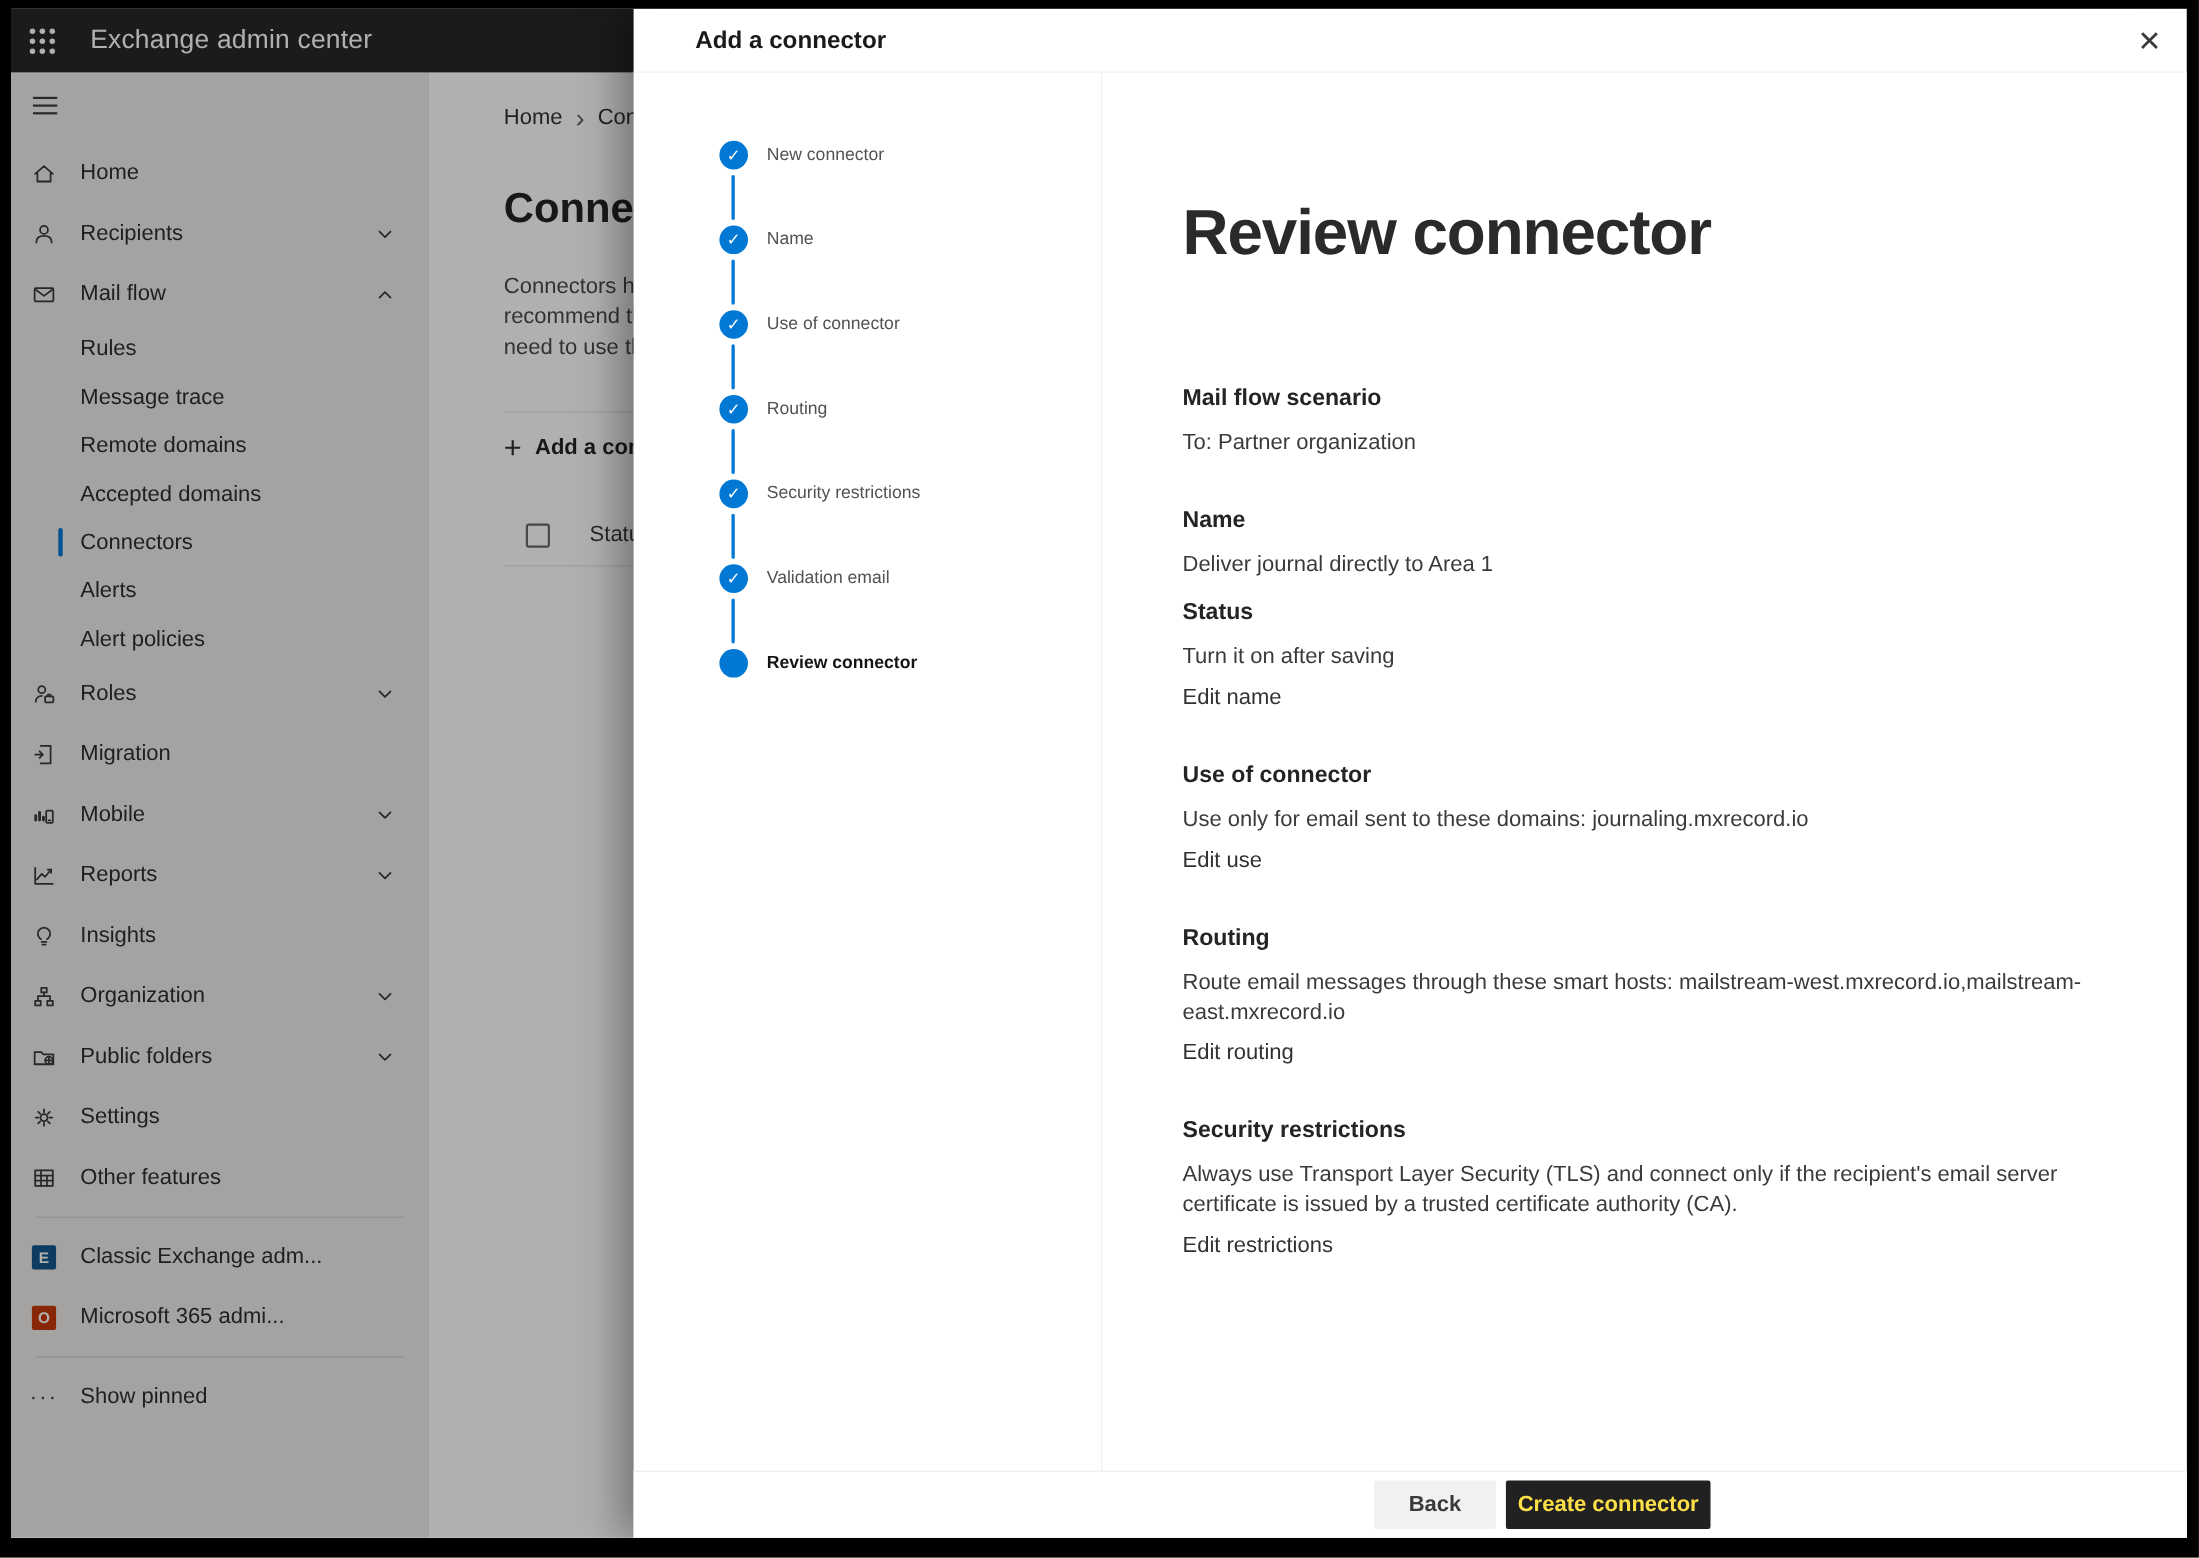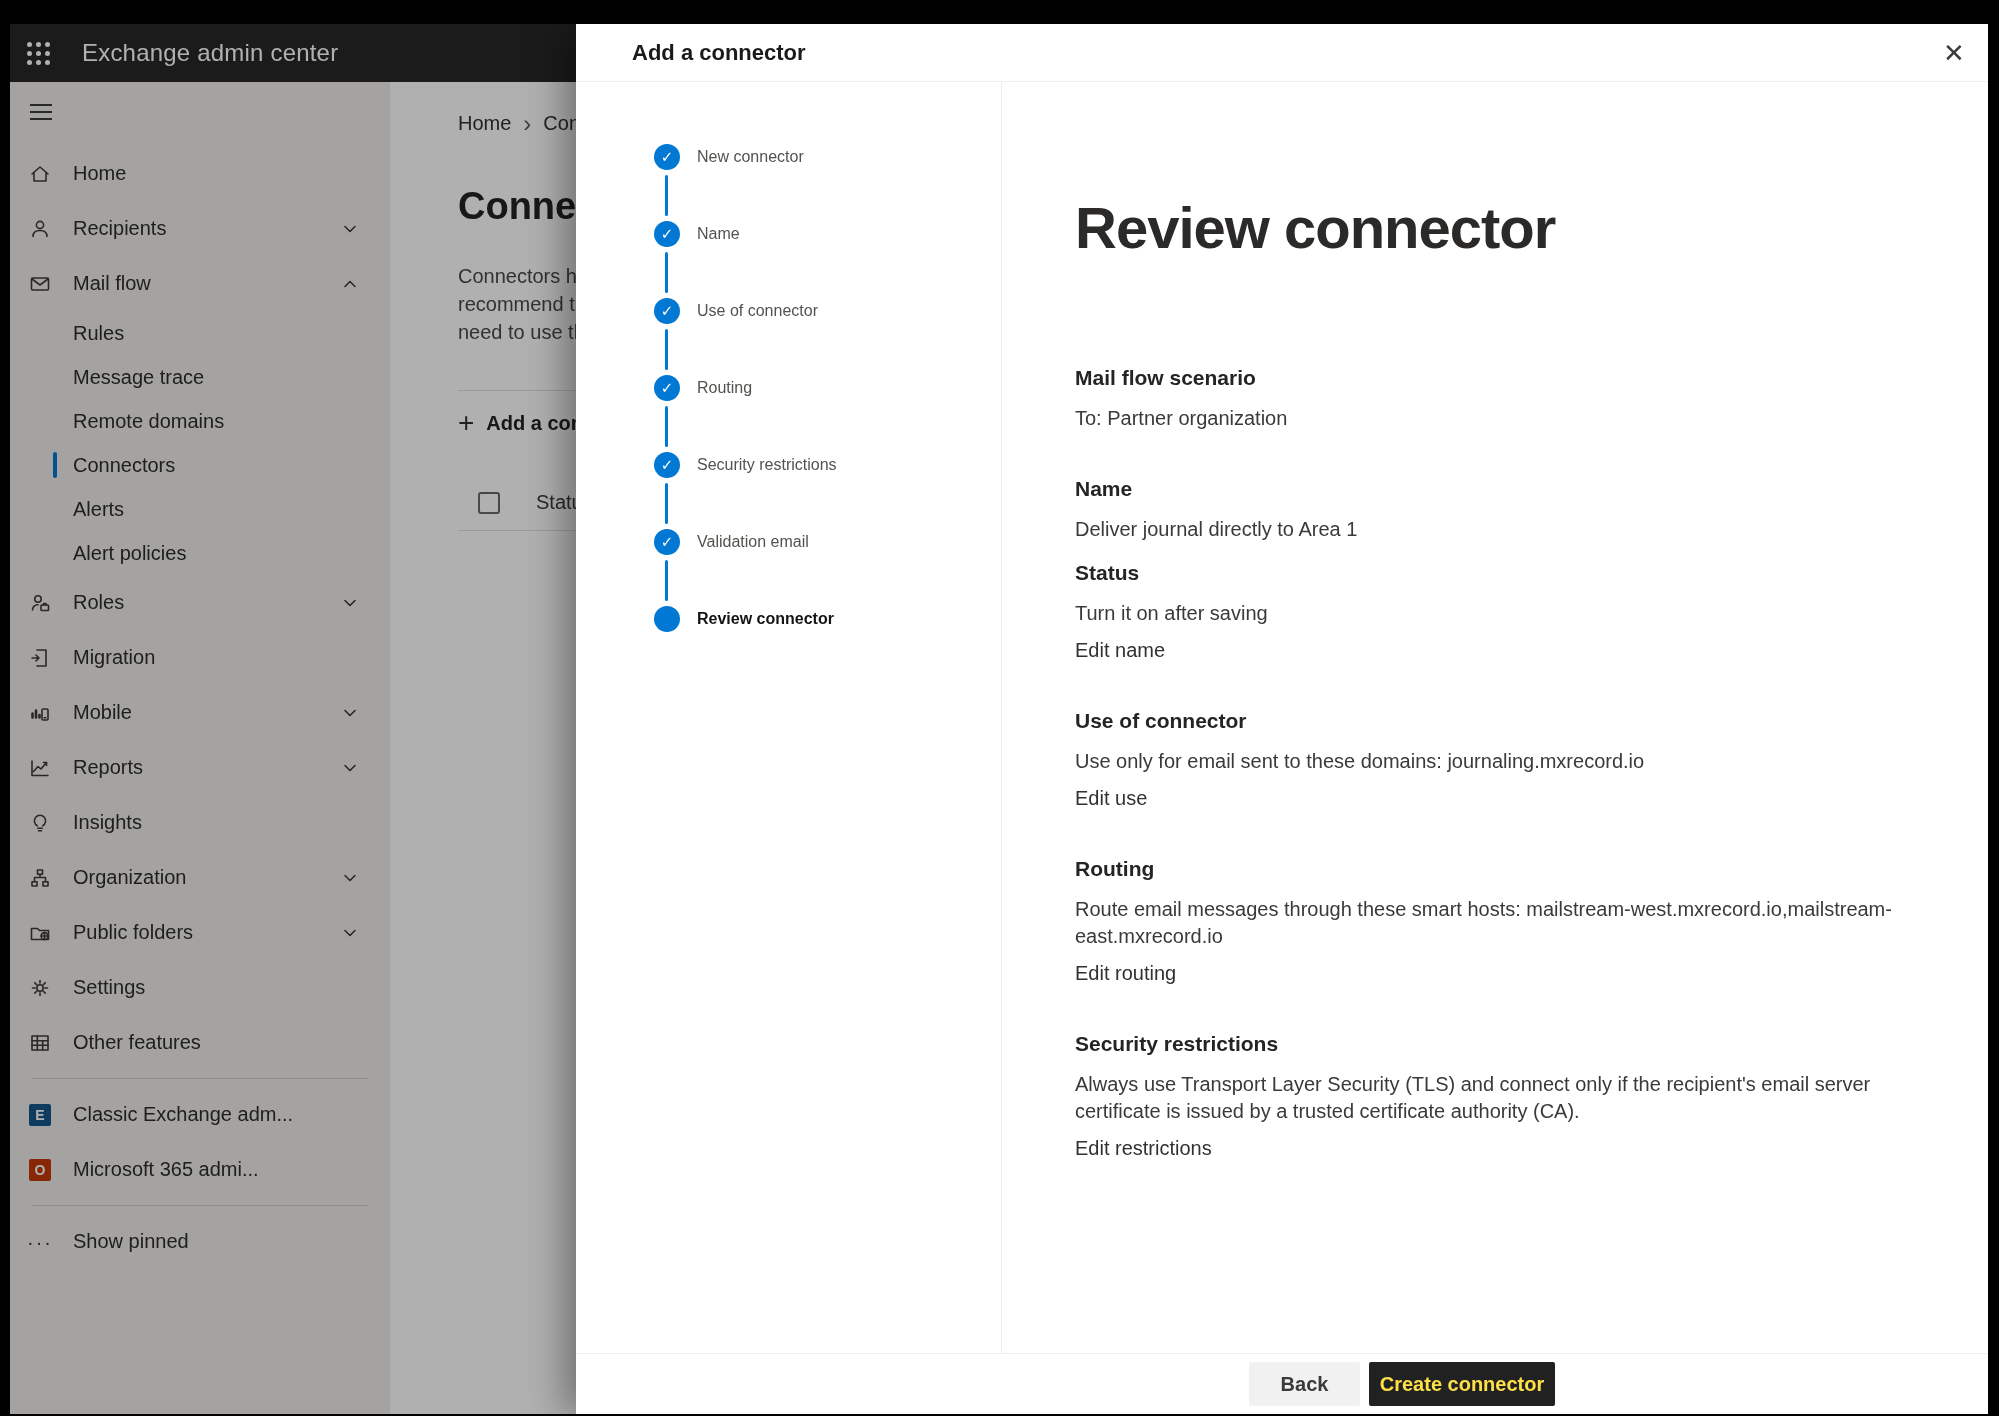--- a/index.html
+++ b/index.html
@@ -1,18 +1,18 @@
 <!DOCTYPE html>
 <html><head>
 <meta charset="utf-8">
 <style>
   html,body{margin:0;padding:0;}
   body{width:1999px;height:1416px;background:#000;position:relative;overflow:hidden;
        font-family:"Liberation Sans","DejaVu Sans",sans-serif;-webkit-font-smoothing:antialiased;}
-  .app{position:absolute;left:10px;top:8px;width:1978px;height:1390px;background:#fff;overflow:hidden;margin-top:16px;}
+  .app{position:absolute;left:10px;top:8px;width:1978px;height:1390px;background:#fff;overflow:hidden;}
 
   
   .topbar{height:58px;background:#282828;display:flex;align-items:center;}
   .waffle{width:40px;height:58px;display:flex;align-items:center;justify-content:center;cursor:pointer;margin-left:8px;}
   .waffle .grid{display:grid;grid-template-columns:repeat(3,5px);grid-gap:4px;}
   .waffle .grid i{width:5px;height:5px;border-radius:50%;background:#fff;}
   .topbar-title{color:#fff;font-size:24px;font-weight:400;margin-left:24px;letter-spacing:.2px;}
 
   
   .layout{display:flex;height:1332px;}
@@ -155,20 +155,23 @@
         </div>
         <div class="nav-item sub">
             <span>Rules</span>
           </div>
         <div class="nav-item sub">
             <span>Message trace</span>
           </div>
         <div class="nav-item sub">
             <span>Remote domains</span>
           </div>
+        <div class="nav-item sub">
+            <span>Accepted domains</span>
+          </div>
         <div class="nav-item sub selected">
           <span class="sel-bar"></span>
           <span>Connectors</span>
         </div>
         <div class="nav-item sub">
             <span>Alerts</span>
           </div>
         <div class="nav-item sub">
             <span>Alert policies</span>
           </div>

